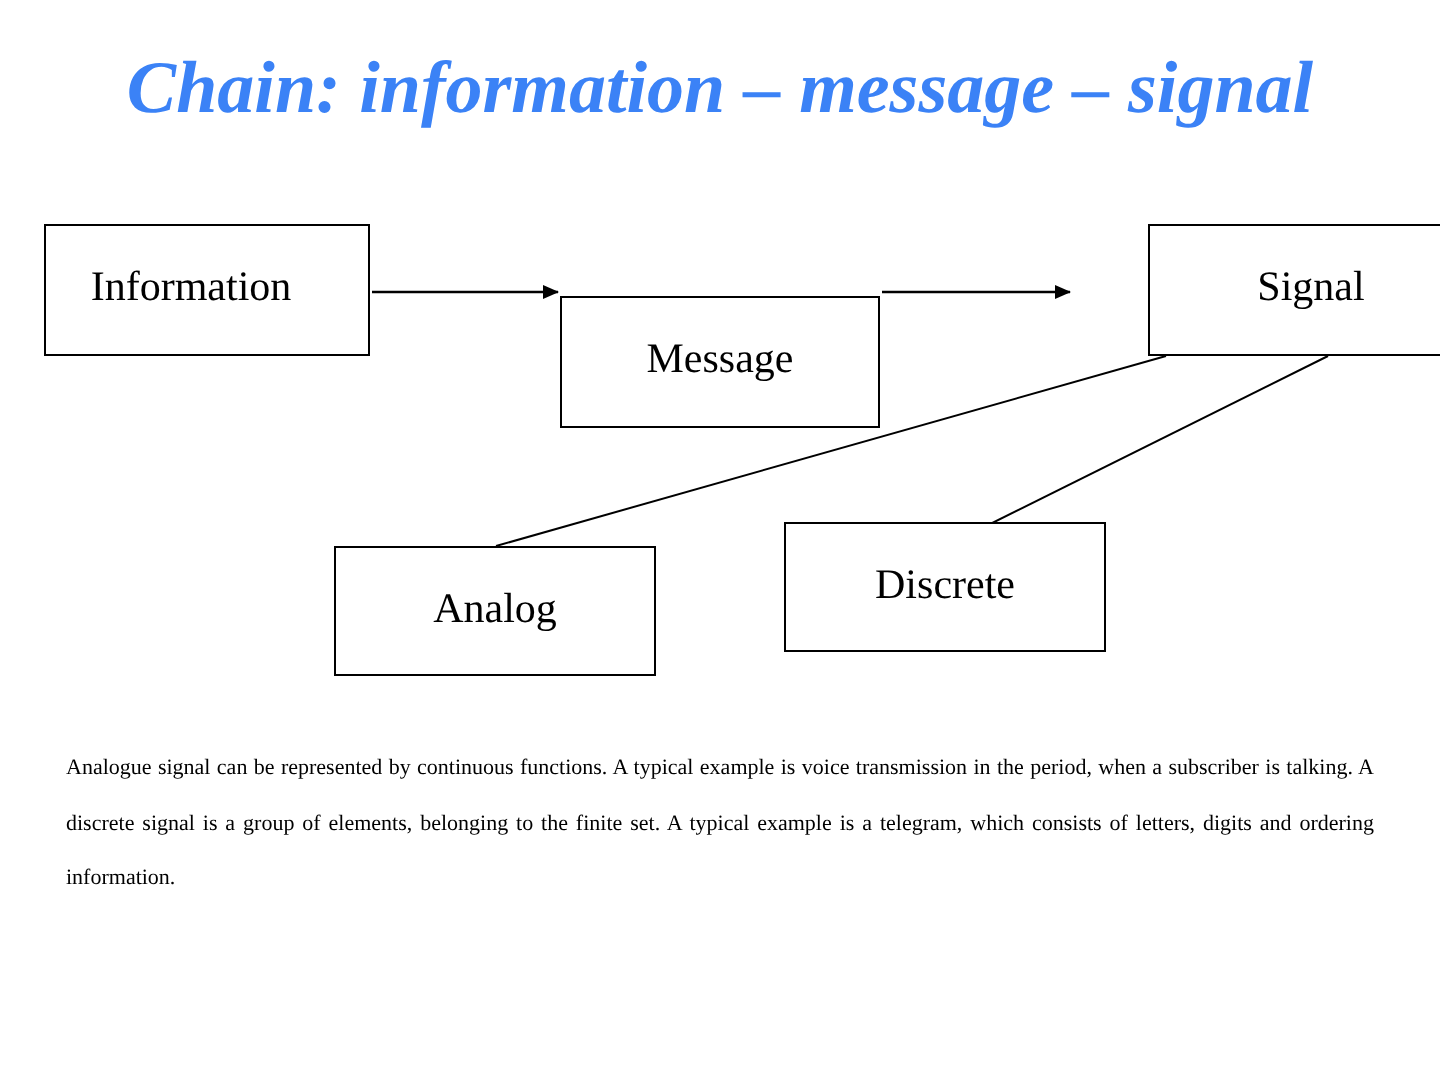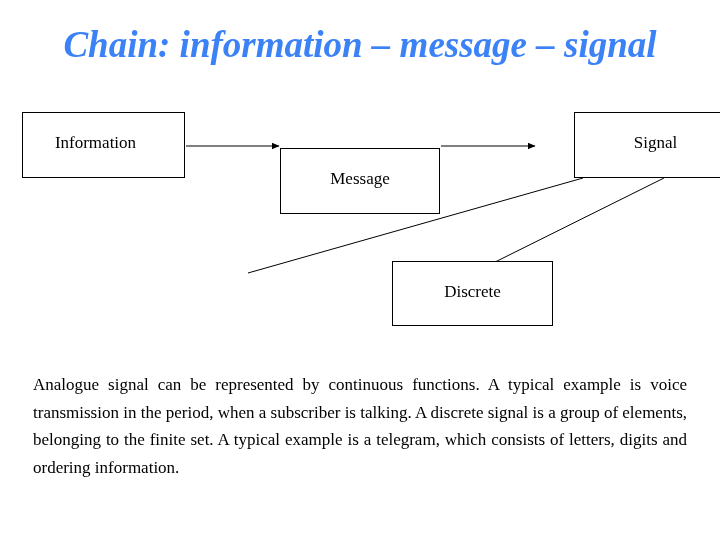--- a/index.html
+++ b/index.html
@@ -53,21 +53,21 @@
     position: absolute;
     box-sizing: border-box;
     border: 1px solid #000000;
     background: #ffffff;
     display: flex;
     align-items: center;
     justify-content: center;
   }
   .node-label {
     font-family: "Liberation Serif", "DejaVu Serif", serif;
-    font-size: 17px;
+    font-size: 21px;
     line-height: 20px;
     color: #000000;
     position: relative;
     top: -2px;
     white-space: nowrap;
   }
 
   
   #node-information { left: 22px;  top: 112px; width: 163px; height: 66px; }
   #node-message     { left: 280px; top: 112px; width: 160px; height: 66px; margin-top: 36px; }
@@ -78,21 +78,21 @@
   
   #node-information .node-label { position: relative; left: -8px; top: -2px; }
 
   
   #body-text {
     position: absolute;
     left: 33px;
     top: 371px;
     width: 654px;
     font-family: "Liberation Serif", "DejaVu Serif", serif;
-    font-size: 17px;
+    font-size: 11px;
     line-height: 27.5px;
     text-align: justify;
     text-justify: inter-word;
     color: #000000;
   }
 </style>
 </head>
 <body>
 
 <div id="slide-title">Chain: information – message – signal</div>
@@ -120,20 +120,23 @@
   </div>
 
   <div class="node-box" id="node-message">
     <span class="node-label">Message</span>
   </div>
 
   <div class="node-box" id="node-signal">
     <span class="node-label">Signal</span>
   </div>
 
+  <div class="node-box" id="node-analog">
+    <span class="node-label">Analog</span>
+  </div>
 
   <div class="node-box" id="node-discrete">
     <span class="node-label">Discrete</span>
   </div>
 
 </div>
 
 <div id="body-text">Analogue signal can be represented by continuous functions. A typical example is voice transmission in the period, when a subscriber is talking. A discrete signal is a group of elements, belonging to the finite set. A typical example is a telegram, which consists of letters, digits and ordering information.</div>
 
 </body></html>

